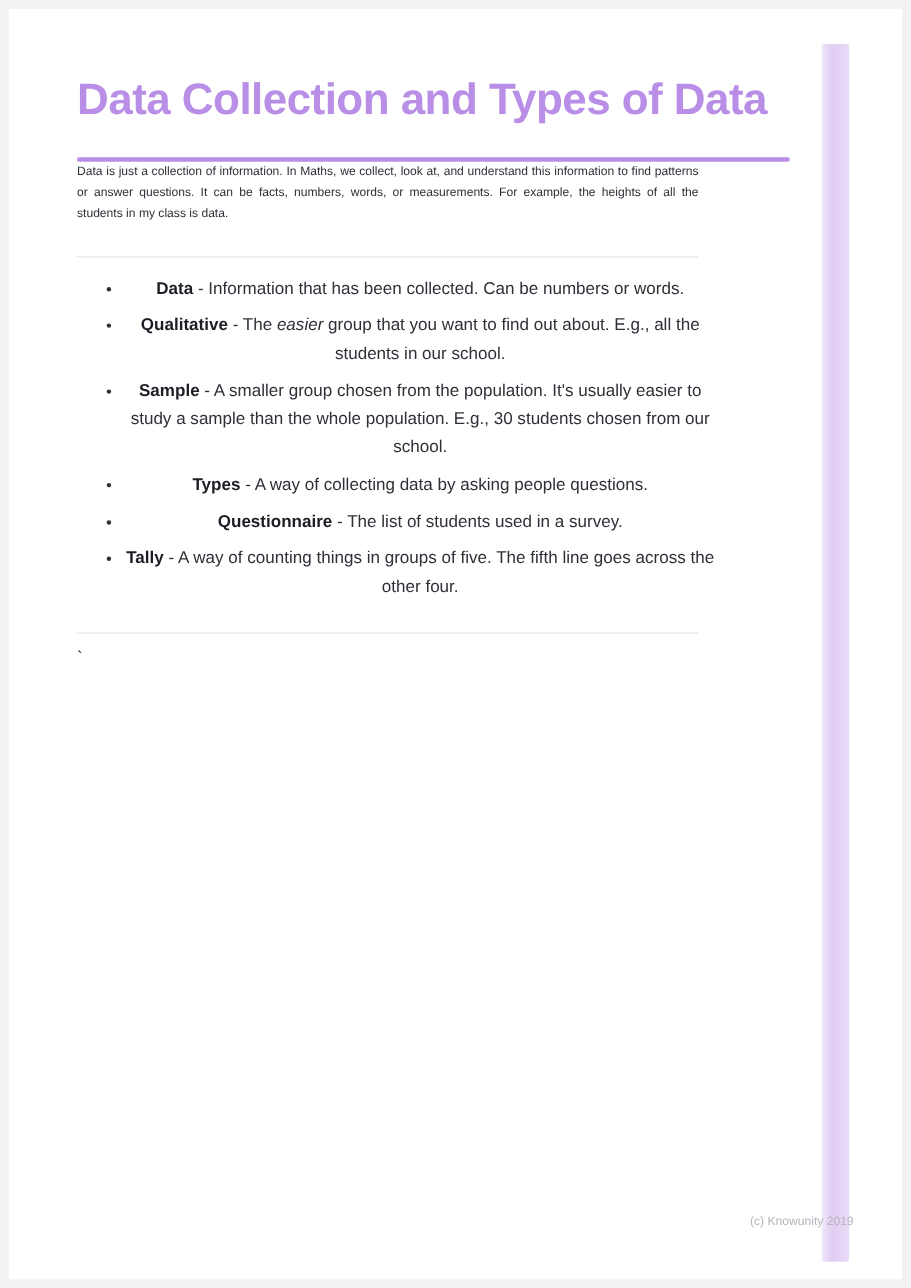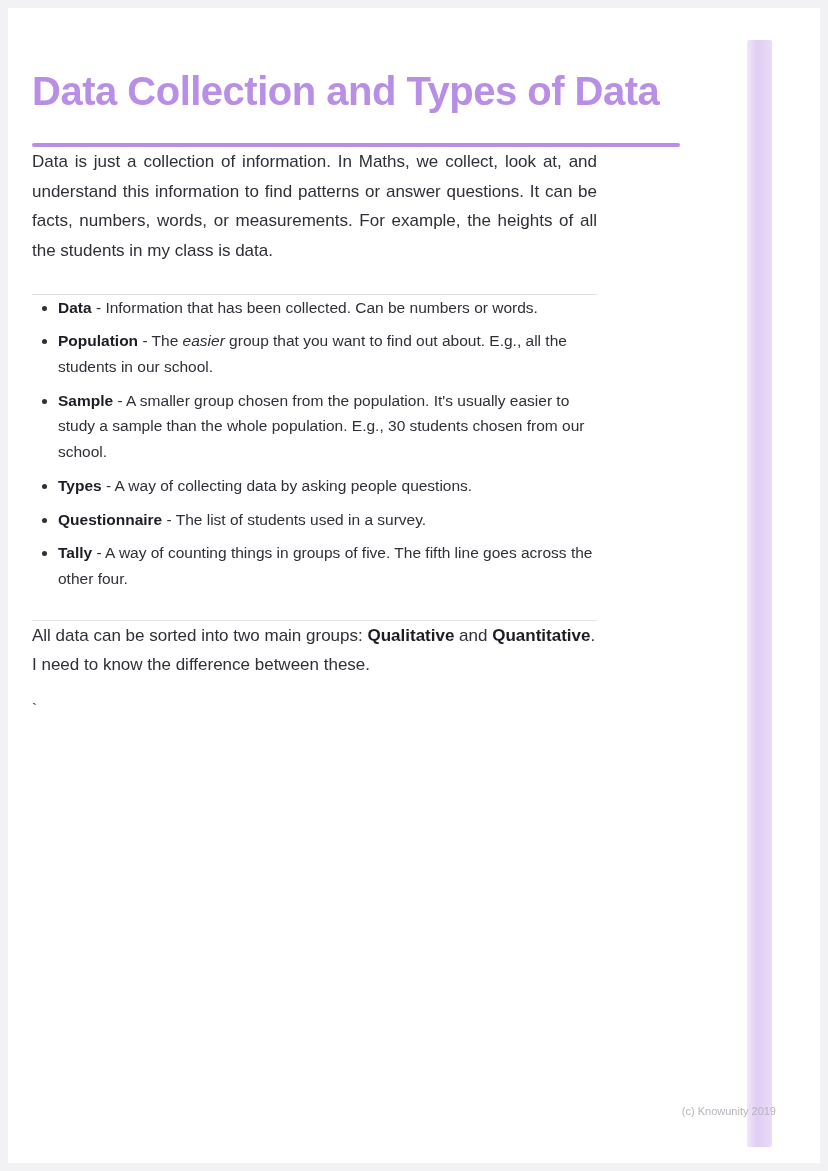--- a/index.html
+++ b/index.html
@@ -27,21 +27,21 @@
     position: absolute;
     top: 32px;
     bottom: 16px;
     right: 48px;
     width: 25px;
     background: linear-gradient(to right, #f0e7fa 0%, #e0cdf3 40%, #eadcf8 100%);
     border-radius: 2px;
   }
   .content {
     position: relative;
-    padding: 58px 0 0 24px;
+    padding: 58px 0 0 62px;
   }
   .doc-title {
     margin: 0;
     max-width: 640px;
     font-size: 40px;
     font-weight: bold;
     letter-spacing: -0.5px;
     line-height: 1.28;
     color: #b88ee6;
   }
@@ -54,35 +54,36 @@
   }
   .sec-heading {
     margin: 40px 0 20px 0;
     font-size: 21px;
     font-weight: bold;
     color: #ccaaf0;
   }
   .body-text {
     width: 565px;
     margin: 0 0 16px 0;
-    font-size: 17px;
+    font-size: 11px;
     line-height: 1.74;
     color: #2f2f38;
   }
   .justify { text-align: justify; }
   .divider {
     border: none;
     border-top: 1px solid #e2e2e6;
     width: 565px;
     margin: 28px 0 0 0;
   }
   .keyword-list {
-    margin: 0;
+    margin: 16px;
     padding-left: 26px;
     width: 540px;
+    text-align: center;
   }
   .keyword-list li {
     margin-bottom: 8px;
     font-size: 15.5px;
     line-height: 1.66;
     color: #2f2f38;
   }
   .term { font-weight: bold; color: #1d1d26; }
   strong { color: #1d1d26; }
   .stray {
@@ -110,31 +111,30 @@
 
       <section>
         <p class="body-text justify">Data is just a collection of information. In Maths, we collect, look at, and understand this information to find patterns or answer questions. It can be facts, numbers, words, or measurements. For example, the heights of all the students in my class is data.</p>
       </section>
 
       <hr class="divider">
 
       <section>
         <ul class="keyword-list">
           <li class="list-item"><span class="term">Data</span><span> - Information that has been collected. Can be numbers or words.</span></li>
-          <li class="list-item"><span class="term">Population</span><span> - The </span><em>easier</em><span> group that you want to find out about. E.g., all the students in our school.</span></li>
+          <li class="list-item"><span class="term">Qualitative</span><span> - The </span><em>easier</em><span> group that you want to find out about. E.g., all the students in our school.</span></li>
           <li class="list-item"><span class="term">Sample</span><span> - A smaller group chosen from the population. It's usually easier to study a sample than the whole population. E.g., 30 students chosen from our school.</span></li>
           <li class="list-item"><span class="term">Types</span><span> - A way of collecting data by asking people questions.</span></li>
           <li class="list-item"><span class="term">Questionnaire</span><span> - The list of students used in a survey.</span></li>
           <li class="list-item"><span class="term">Tally</span><span> - A way of counting things in groups of five. The fifth line goes across the other four.</span></li>
         </ul>
       </section>
 
       <hr class="divider">
 
       <section>
-        <p class="body-text"><span>All data can be sorted into two main groups: </span><strong>Qualitative</strong><span> and </span><strong>Quantitative</strong><span>. I need to know the difference between these.</span></p>
         <p class="body-text stray">`</p>
       </section>
     </div>
 
     <div class="footer">(c) Knowunity 2019</div>
   </div>
 </div>
 
 </body></html>

